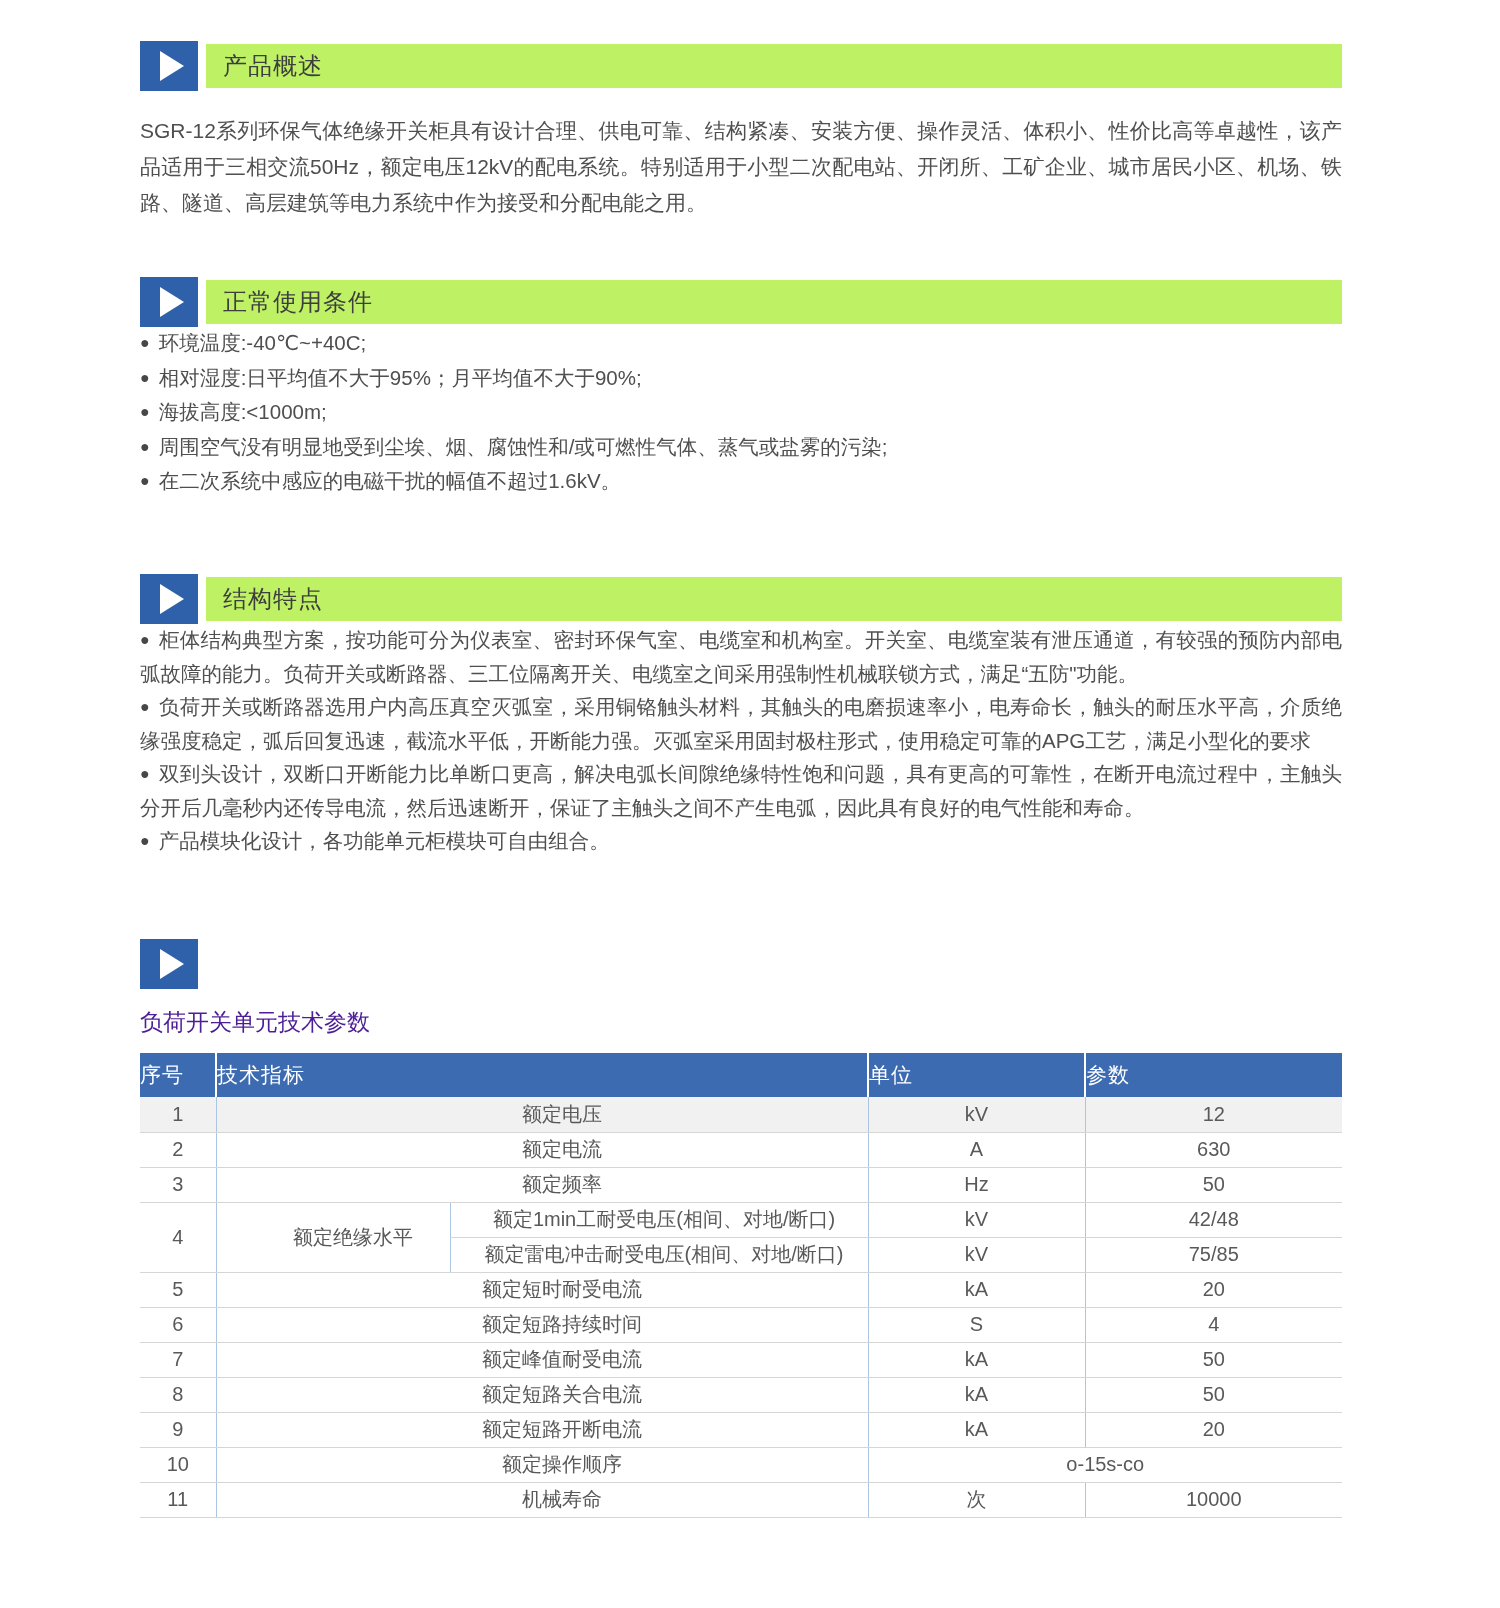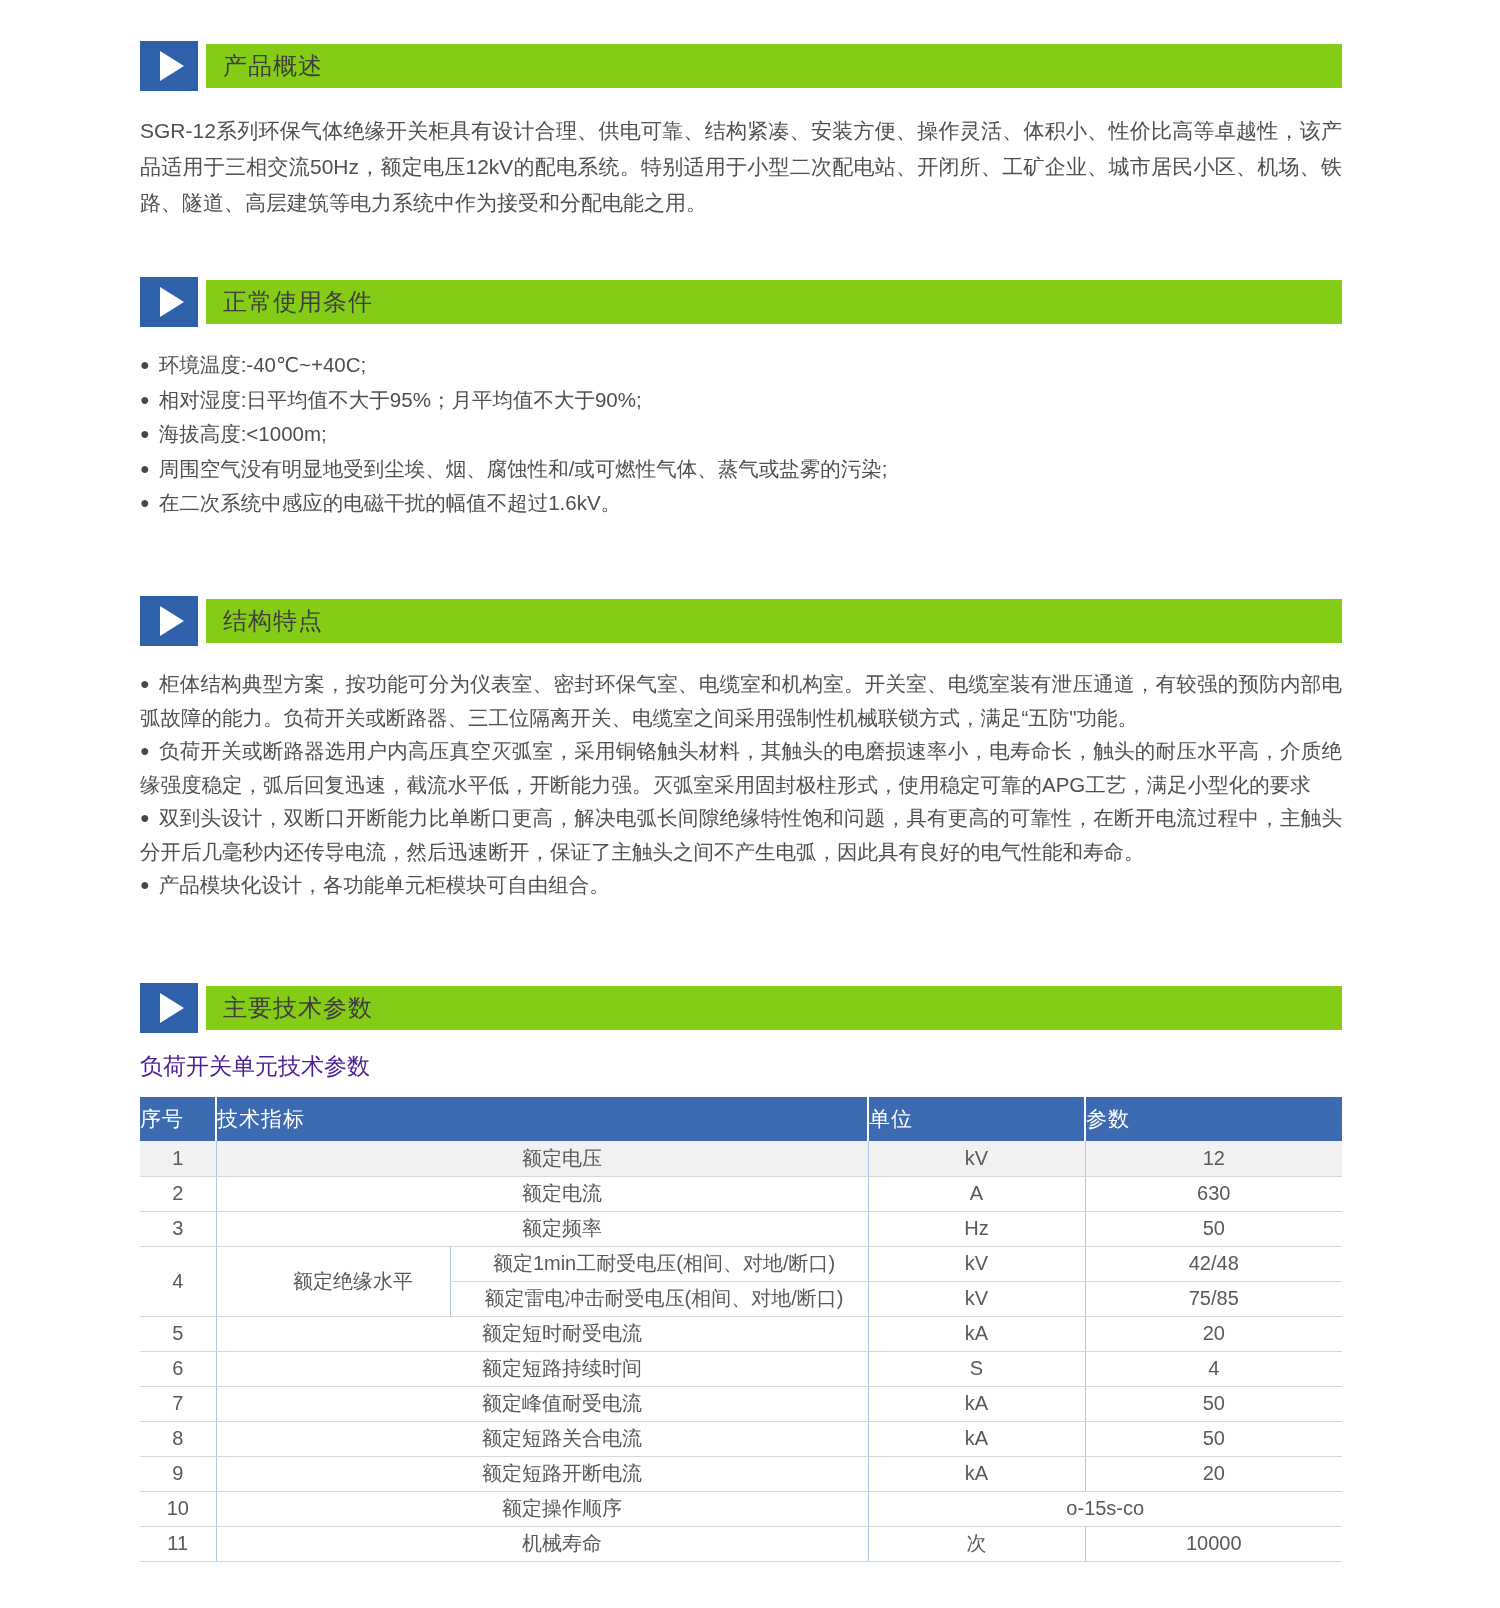--- a/index.html
+++ b/index.html
@@ -40,21 +40,21 @@
     width: 0; height: 0;
     border-left: 24px solid #ffffff;
     border-top: 15px solid transparent;
     border-bottom: 15px solid transparent;
     margin-left: 5px;
   }
   .hdr-bar {
     flex: 1;
     height: 44px;
     margin-left: 8px;
-    background: #84cc16;
+    background: #bef264;
     display: flex;
     align-items: center;
   }
   .hdr-title {
     padding-left: 17px;
     font-size: 24px;
     font-weight: 500;
     color: #3e3e3e;
     letter-spacing: 1px;
   }
@@ -62,21 +62,21 @@
   
   .para {
     margin-top: 22px;
     font-size: 21px;
     line-height: 36px;
     text-align: justify;
     color: #4f4f4f;
   }
 
   
-  .bullet-list { margin-top: 22px; }
+  .bullet-list { }
   .bullet-item {
     font-size: 20.5px;
     line-height: 32.5px;
     text-align: justify;
     color: #4f4f4f;
   }
   .bullet {
     font-size: 16px;
     margin-right: 9px;
     color: #474747;
@@ -201,23 +201,20 @@
       <div class="bullet-item">
         <span class="bullet">●</span><span>产品模块化设计，各功能单元柜模块可自由组合。</span>
       </div>
     </div>
 
     <div class="gap-s4"></div>
 
     <div class="section-header">
       <div class="hdr-icon">
         <div class="tri"></div>
-      </div>
-      <div class="hdr-bar">
-        <span class="hdr-title">主要技术参数</span>
       </div>
     </div>
     <div class="sub-title">负荷开关单元技术参数</div>
 
     <table class="params">
       <colgroup>
         <col style="width:76px">
           <col style="width:234px">
           <col style="width:418px">
           <col style="width:217px">

